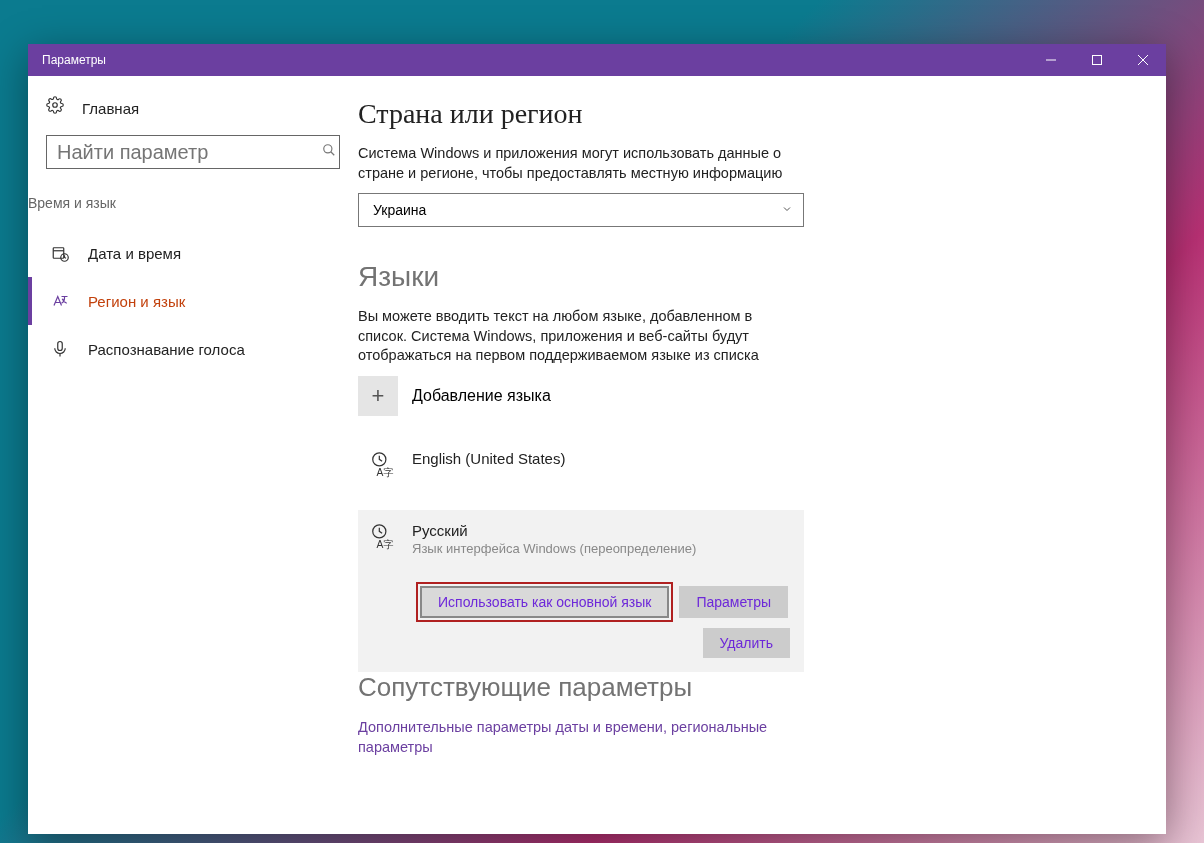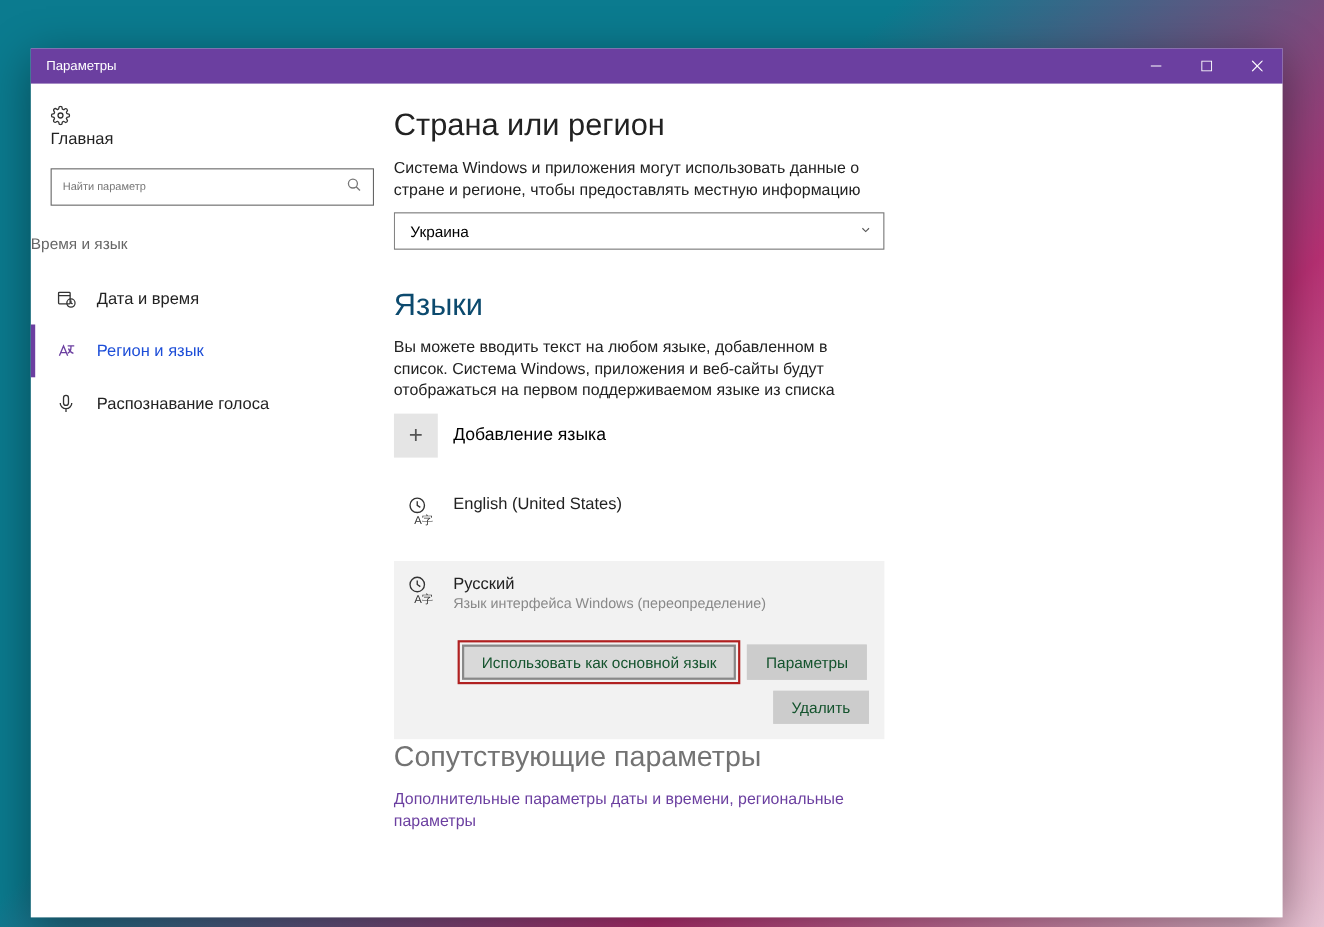--- a/index.html
+++ b/index.html
@@ -35,89 +35,89 @@
 .win-btn svg { stroke: #fff; }
 .body {
   display: flex;
   height: calc(100% - 32px);
 }
 .sidebar {
   width: 330px;
   padding-top: 18px;
 }
 .home-row {
-  display: flex; align-items: flex-start;
+  display: flex; align-items: flex-end;
   padding: 2px 0 14px 18px;
   font-size: 15px;
   color: #222;
-  flex-direction: column;
 }
 .home-row .gear { margin-right: 18px; color: #333; }
 .search-box {
   margin: 4px 18px 16px 18px;
   border: 1px solid #666;
   height: 34px;
   display: flex; align-items: center;
   padding: 0 10px;
 }
 .search-box input {
   border: none; outline: none; flex: 1;
-  font-size: 10px; color: #6d28d9;
+  font-size: 20px; color: #6d28d9;
   background: transparent;
 }
 .search-box .mag { color: #666; }
 .group-label {
   padding: 10px 18px 18px 0;
   font-size: 14px;
   color: #666;
 }
 .nav-item {
   display: flex; align-items: center;
   height: 48px;
   padding-left: 18px;
   font-size: 15px;
   color: #222;
   border-left: 4px solid transparent;
   cursor: pointer;
 }
 .nav-item.selected {
   border-left-color: #6b3fa0;
-  color: #1d4ed8;
+  color: #c2410c;
 }
 .nav-item .nav-icon {
   width: 20px; margin-right: 18px;
   display: flex; align-items: center; justify-content: center;
 }
 .main {
   flex: 1;
   padding: 22px 40px 0 0;
   overflow-y: auto;
 }
 .main h1 {
   font-size: 28px; font-weight: 300; color: #222;
   margin-bottom: 14px;
+  font-family: Liberation Serif, serif;
 }
 .main p.desc {
   font-size: 14.5px; color: #222;
   max-width: 440px;
   line-height: 1.35;
   margin-bottom: 10px;
 }
 .dropdown {
   width: 446px; height: 34px;
   border: 1px solid #777;
   display: flex; align-items: center;
   padding: 0 10px 0 14px;
   font-size: 14px;
   margin-bottom: 34px;
   cursor: pointer;
 }
 .dropdown .dd-label { flex: 1; }
 .section-h {
-  font-size: 28px; font-weight: 300; color: #0c4a6e;
+  font-size: 28px; font-weight: 300; color: #737373;
   margin-bottom: 14px;
 }
 .add-lang-row {
   display: flex; align-items: center;
   margin-bottom: 24px;
   width: 446px;
   cursor: pointer;
 }
 .add-btn {
   width: 40px; height: 40px;
@@ -154,21 +154,21 @@
 }
 .lang-texts { flex: 1; }
 .lang-name { font-size: 15px; color: #222; }
 .lang-sub { font-size: 13px; color: #888; margin-top: 2px; }
 .lang-buttons-row1 { display: flex; gap: 10px; width: 100%; justify-content: flex-start; padding-left: 56px; margin-top: 24px;}
 .btn {
   background: #ccc;
   border: 1px solid #ccc;
   padding: 6px 16px;
   font-size: 14px;
-  color: #14532d;
+  color: #6d28d9;
   cursor: pointer;
 }
 .btn.highlighted {
   outline: 2.5px solid #b02020;
   outline-offset: 2px;
   border: 2px solid #888;
   background: #d9d9d9;
 }
 .btn-row-right {
   display: flex; width: 100%; justify-content: flex-end;

